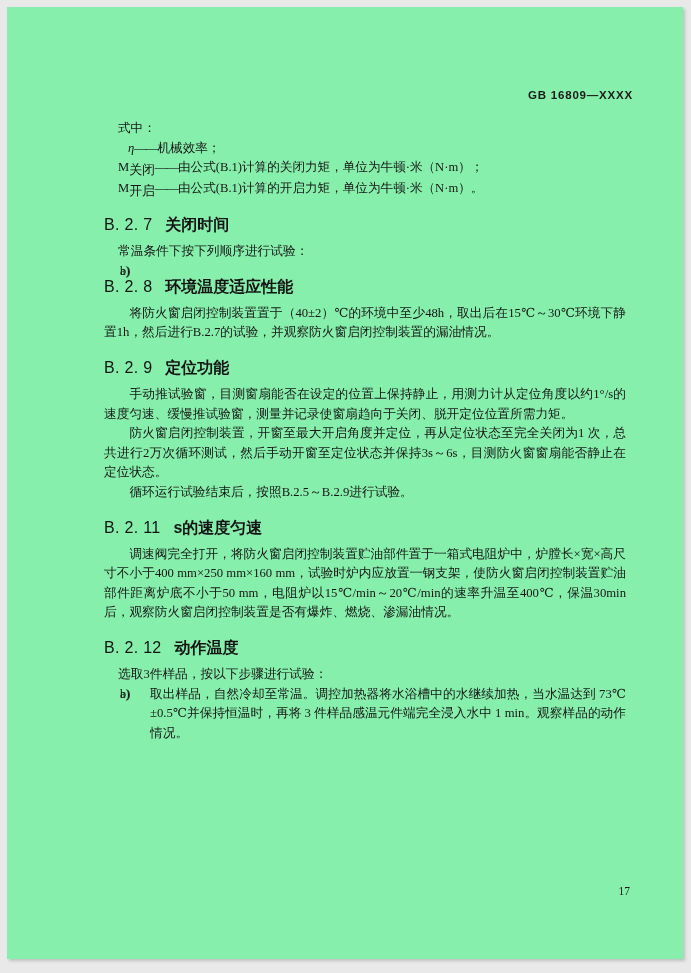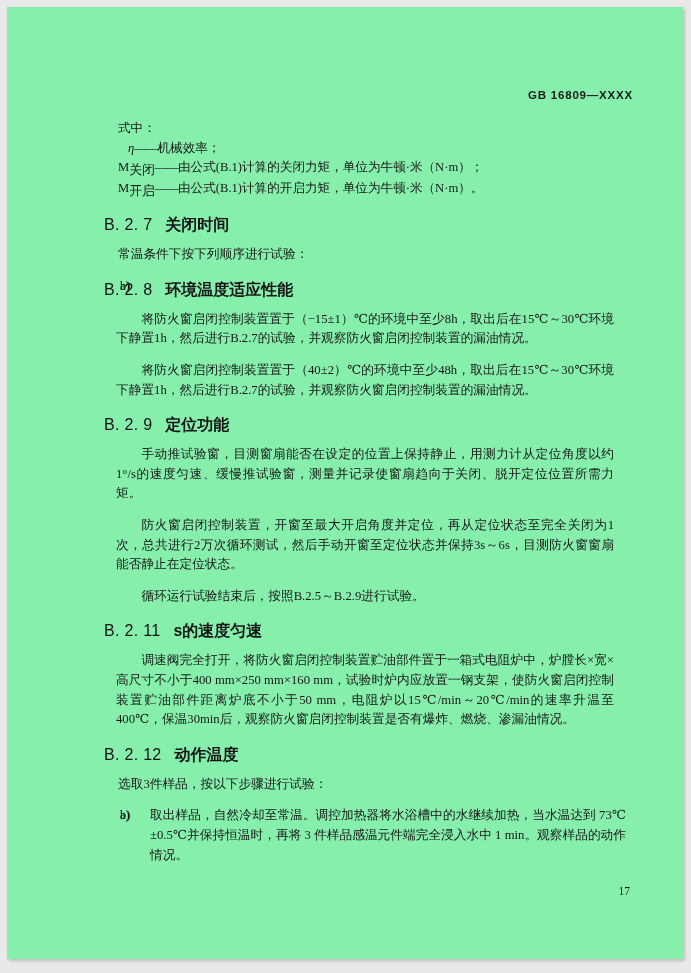--- a/index.html
+++ b/index.html
@@ -98,21 +98,21 @@
   }
   .clause-head .ttl {
     margin-left: 13px;
     font-weight: bold;
   }
 
   
   p.para {
     font-size: 12.7px;
     line-height: 19.6px;
-    margin: 12px;
+    margin: 0;
     text-align: justify;
     text-justify: inter-ideograph;
     text-indent: 2em;
   }
   p.para.noindent {
     text-indent: 0;
     margin-left: 14px;
   }
 
   
@@ -179,21 +179,20 @@
     </div>
     <p class="para noindent">常温条件下按下列顺序进行试验：</p>
     <ol class="alpha-list">
       <li><span class="marker">a)</span></li>
       <li><span class="marker">b)</span></li>
     </ol>
 
     <div class="clause-head">
       <span class="num">B. 2. 8</span><span class="ttl">环境温度适应性能</span>
     </div>
-    <p class="para">将防火窗启闭控制装置置于（−15±1）℃的环境中至少8h，取出后在15℃～30℃环境下静置1h，然后进行B.2.7的试验，并观察防火窗启闭控制装置的漏油情况。</p>
     <p class="para">将防火窗启闭控制装置置于（40±2）℃的环境中至少48h，取出后在15℃～30℃环境下静置1h，然后进行B.2.7的试验，并观察防火窗启闭控制装置的漏油情况。</p>
 
     <div class="clause-head">
       <span class="num">B. 2. 9</span><span class="ttl">定位功能</span>
     </div>
     <p class="para">手动推试验窗，目测窗扇能否在设定的位置上保持静止，用测力计从定位角度以约1°/s的速度匀速、缓慢推试验窗，测量并记录使窗扇趋向于关闭、脱开定位位置所需力矩。</p>
 
     <p class="para">防火窗启闭控制装置，开窗至最大开启角度并定位，再从定位状态至完全关闭为1 次，总共进行2万次循环测试，然后手动开窗至定位状态并保持3s～6s，目测防火窗窗扇能否静止在定位状态。</p>
     <p class="para">循环运行试验结束后，按照B.2.5～B.2.9进行试验。</p>
 

